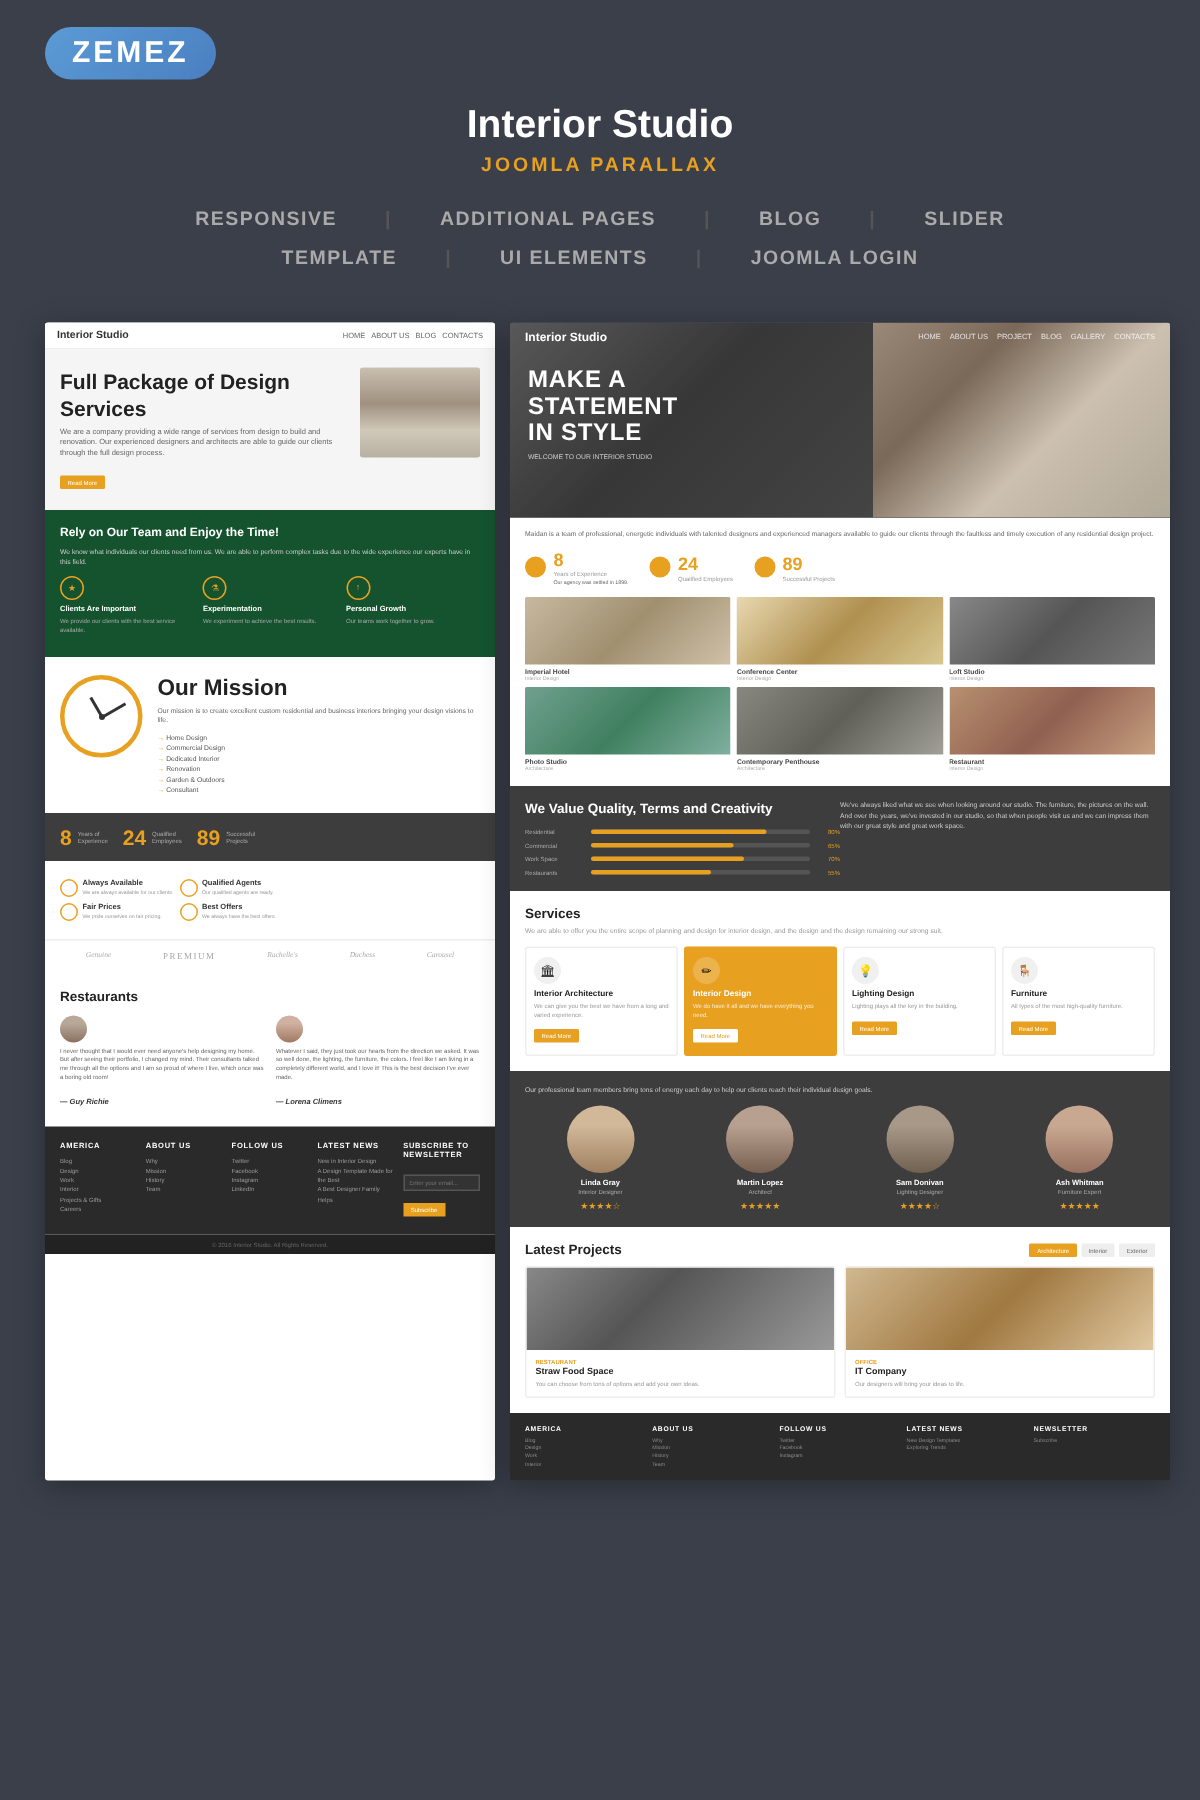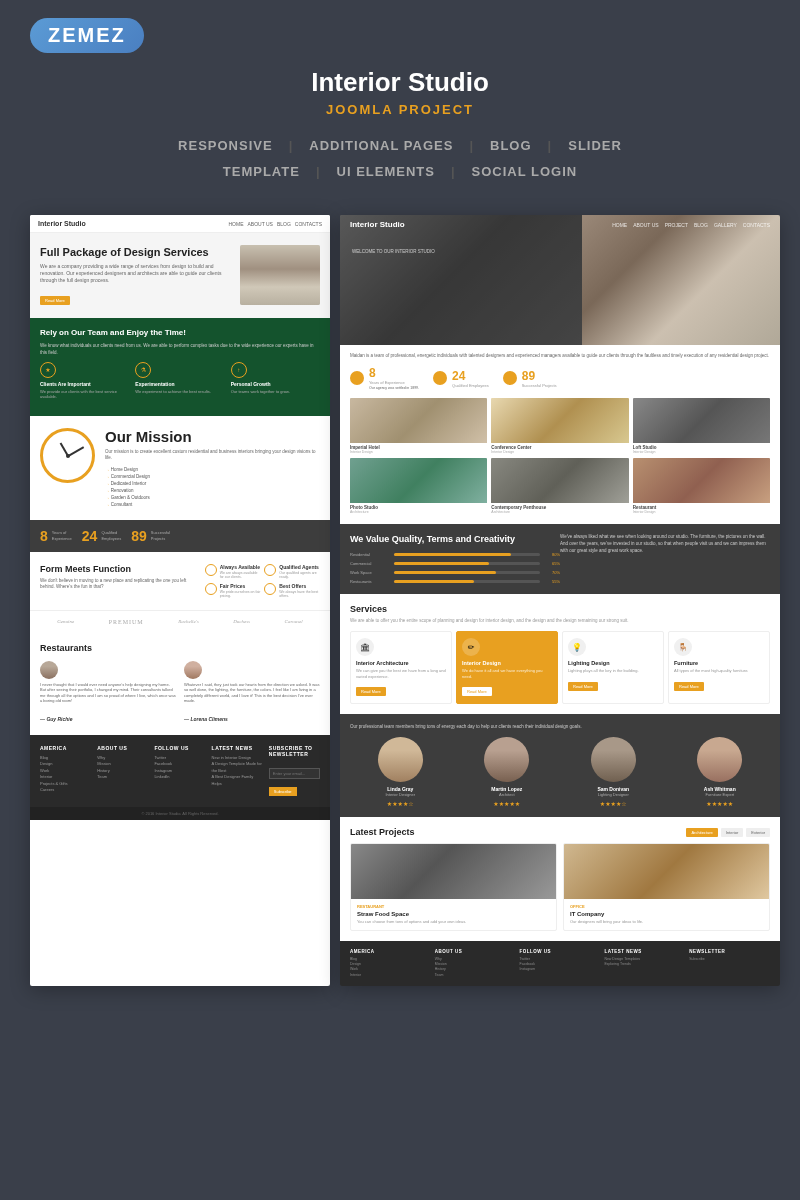--- a/index.html
+++ b/index.html
@@ -41,21 +41,21 @@
       font-size: 13px;
       font-weight: 700;
       letter-spacing: 2px;
       text-align: center;
       margin-bottom: 16px;
     }
     .features-bar {
       display: flex;
       justify-content: center;
       flex-wrap: wrap;
-      gap: 6px 0;
+      gap: 6px 16px;
       color: white;
       font-size: 13px;
       font-weight: 700;
       letter-spacing: 1px;
       text-align: center;
       line-height: 2;
     }
     .features-bar span { color: #aaa; margin: 0 8px; }
 
     
@@ -100,21 +100,21 @@
     }
 
     
     .left-hero {
       background: #f5f5f5;
       padding: 12px 10px;
       display: flex;
       gap: 8px;
     }
     .left-hero-text h2 {
-      font-size: 11px;
+      font-size: 14px;
       font-weight: 700;
       color: #222;
       line-height: 1.3;
       margin-bottom: 4px;
     }
     .left-hero-text p {
       font-size: 5px;
       color: #666;
       line-height: 1.4;
     }
@@ -834,36 +834,36 @@
     }
   </style>
 </head>
 <body>
 
 <div class="top-header">
   <div class="logo-badge">
     <span class="logo-text">ZEMEZ</span>
   </div>
   <h1 class="template-title">Interior Studio</h1>
-  <p class="template-subtitle">JOOMLA PROJECT</p>
+  <p class="template-subtitle">JOOMLA PARALLAX</p>
   <div class="features-bar">
     <span>RESPONSIVE</span>
     <span style="color:#555"> | </span>
     <span>ADDITIONAL PAGES</span>
     <span style="color:#555"> | </span>
     <span>BLOG</span>
     <span style="color:#555"> | </span>
     <span>SLIDER</span>
   </div>
   <div class="features-bar">
     <span>TEMPLATE</span>
     <span style="color:#555"> | </span>
     <span>UI ELEMENTS</span>
     <span style="color:#555"> | </span>
-    <span>SOCIAL LOGIN</span>
+    <span>JOOMLA LOGIN</span>
   </div>
 </div>
 
 <div class="preview-container">
 
   <div class="left-preview">
 
     <div class="preview-nav">
       <span class="preview-nav-brand">Interior Studio</span>
       <div class="preview-nav-links">
@@ -943,24 +943,20 @@
         <span class="stat-label">Qualified<br>Employees</span>
       </div>
       <div class="stat-item">
         <span class="stat-num">89</span>
         <span class="stat-label">Successful<br>Projects</span>
       </div>
     </div>
 
     <div class="form-section">
       <div class="form-section-inner">
-        <div class="form-left">
-          <h3>Form Meets Function</h3>
-          <p>We don't believe in moving to a new place and replicating the one you left behind. Where's the fun in that?</p>
-        </div>
         <div class="form-right">
           <div class="form-feature">
             <div class="form-feature-icon"></div>
             <div>
               <h5>Always Available</h5>
               <p>We are always available for our clients.</p>
             </div>
           </div>
           <div class="form-feature">
             <div class="form-feature-icon"></div>
@@ -1064,20 +1060,21 @@
         <div class="right-hero-navlinks">
           <span>HOME</span>
           <span>ABOUT US</span>
           <span>PROJECT</span>
           <span>BLOG</span>
           <span>GALLERY</span>
           <span>CONTACTS</span>
         </div>
       </div>
       <div class="right-hero-content">
+        <div class="right-hero-headline">MAKE A<br>STATEMENT<br>IN STYLE</div>
         <p class="right-hero-sub">WELCOME TO OUR INTERIOR STUDIO</p>
       </div>
     </div>
 
     <div style="background:white;padding:8px 10px;">
       <p style="font-size:4.5px;color:#666;line-height:1.5;margin-bottom:6px;">Maidan is a team of professional, energetic individuals with talented designers and experienced managers available to guide our clients through the faultless and timely execution of any residential design project.</p>
       <div class="right-stats" style="padding:0;">
         <div class="right-stat">
           <div class="right-stat-icon"></div>
           <div>

